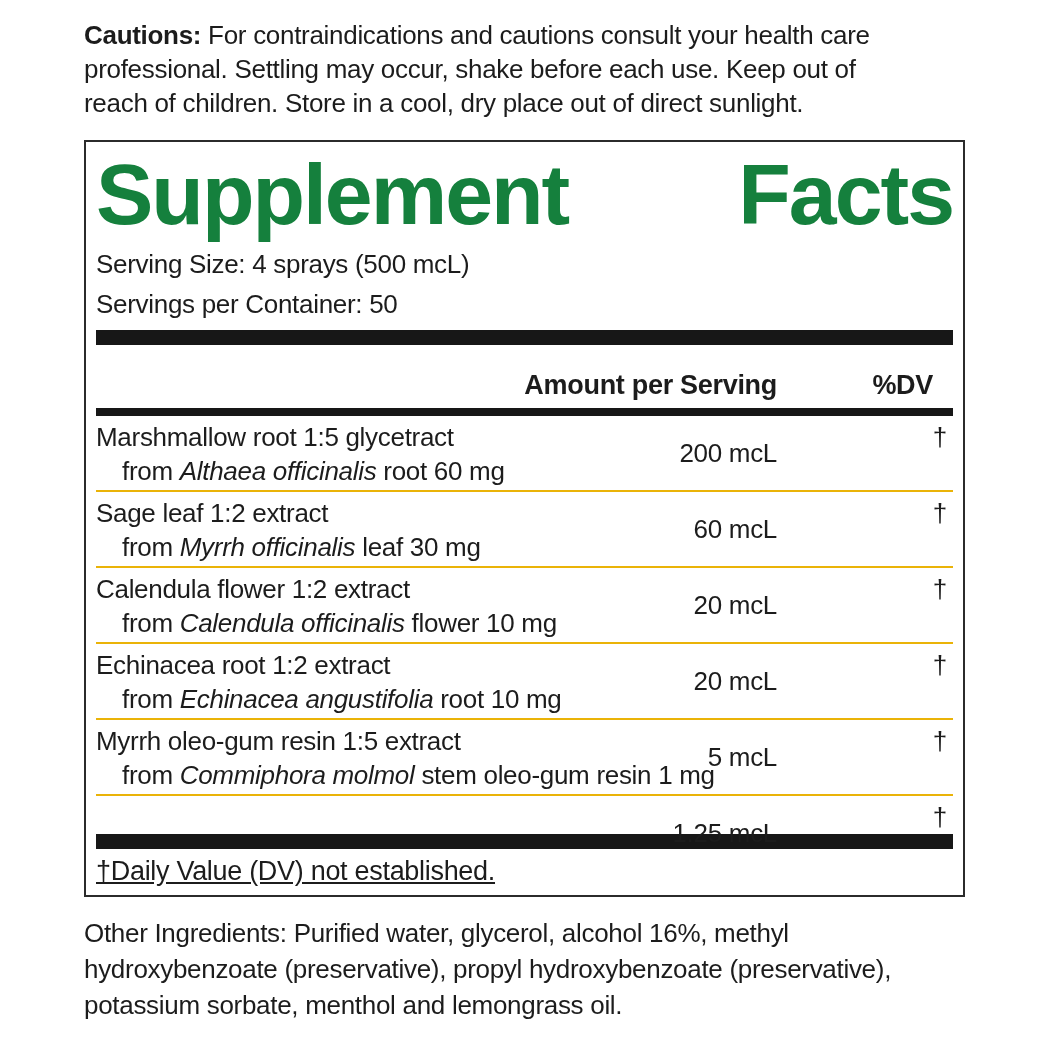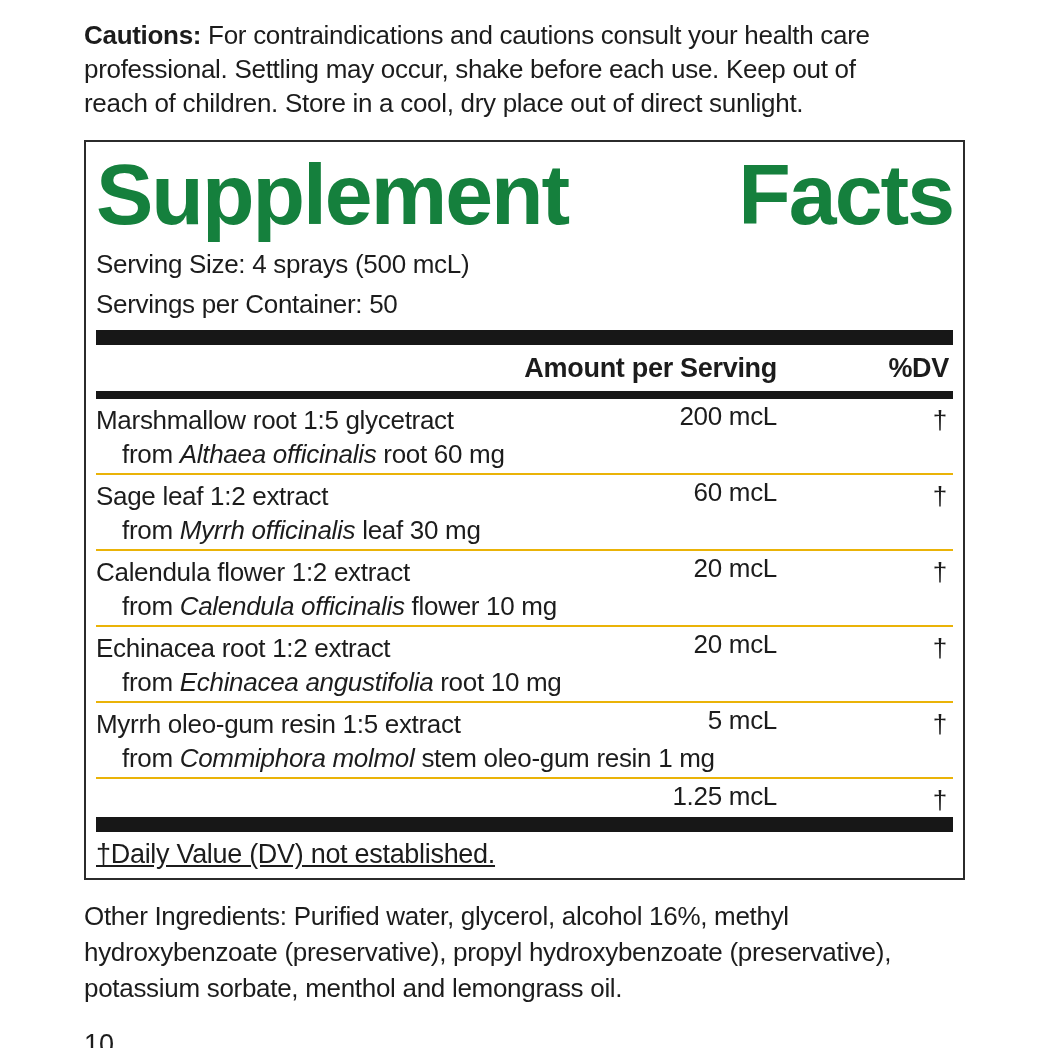--- a/index.html
+++ b/index.html
@@ -45,39 +45,39 @@
     margin-top: 4px;
   }
   .thick-bar {
     height: 15px;
     background: #171717;
   }
   .bar1 { margin-top: 8px; }
   .bar2 { height: 8px; }
   .sf-header {
     position: relative;
-    height: 46px;
+    height: 63px;
     font-size: 27px;
     font-weight: bold;
     letter-spacing: -0.3px;
   }
   .hdr-amount { position: absolute; right: 176px; bottom: 7px; }
-  .hdr-dv     { position: absolute; right: 4px;  bottom: 7px; margin-left: 12px; }
+  .hdr-dv     { position: absolute; right: 20px;  bottom: 7px; margin-left: 12px; }
   
   .sf-rows .row {
     position: relative;
     font-size: 26px;
     line-height: 34px;
     letter-spacing: -0.3px;
     padding: 4px 0 2px 0;
   }
   .sf-rows .row + .row { border-top: 2px solid #eab308; }
   .row.two-line { min-height: 74px; }
   .row.one-line { min-height: 40px; }
-  .row .amt { position: absolute; right: 176px; top: 0; white-space: nowrap; }
+  .row .amt { position: absolute; right: 176px; top: 20px; white-space: nowrap; }
   .row .dv  { position: absolute; right: 6px;   top: 4px; }
   .row-sub  { padding-left: 26px; }
   .row i, .row-sub i { font-style: italic; }
   .sf-footnote {
     font-size: 27px;
     line-height: 36px;
     letter-spacing: -0.3px;
     padding: 4px 0 0 0;
     text-decoration: underline;
   }

